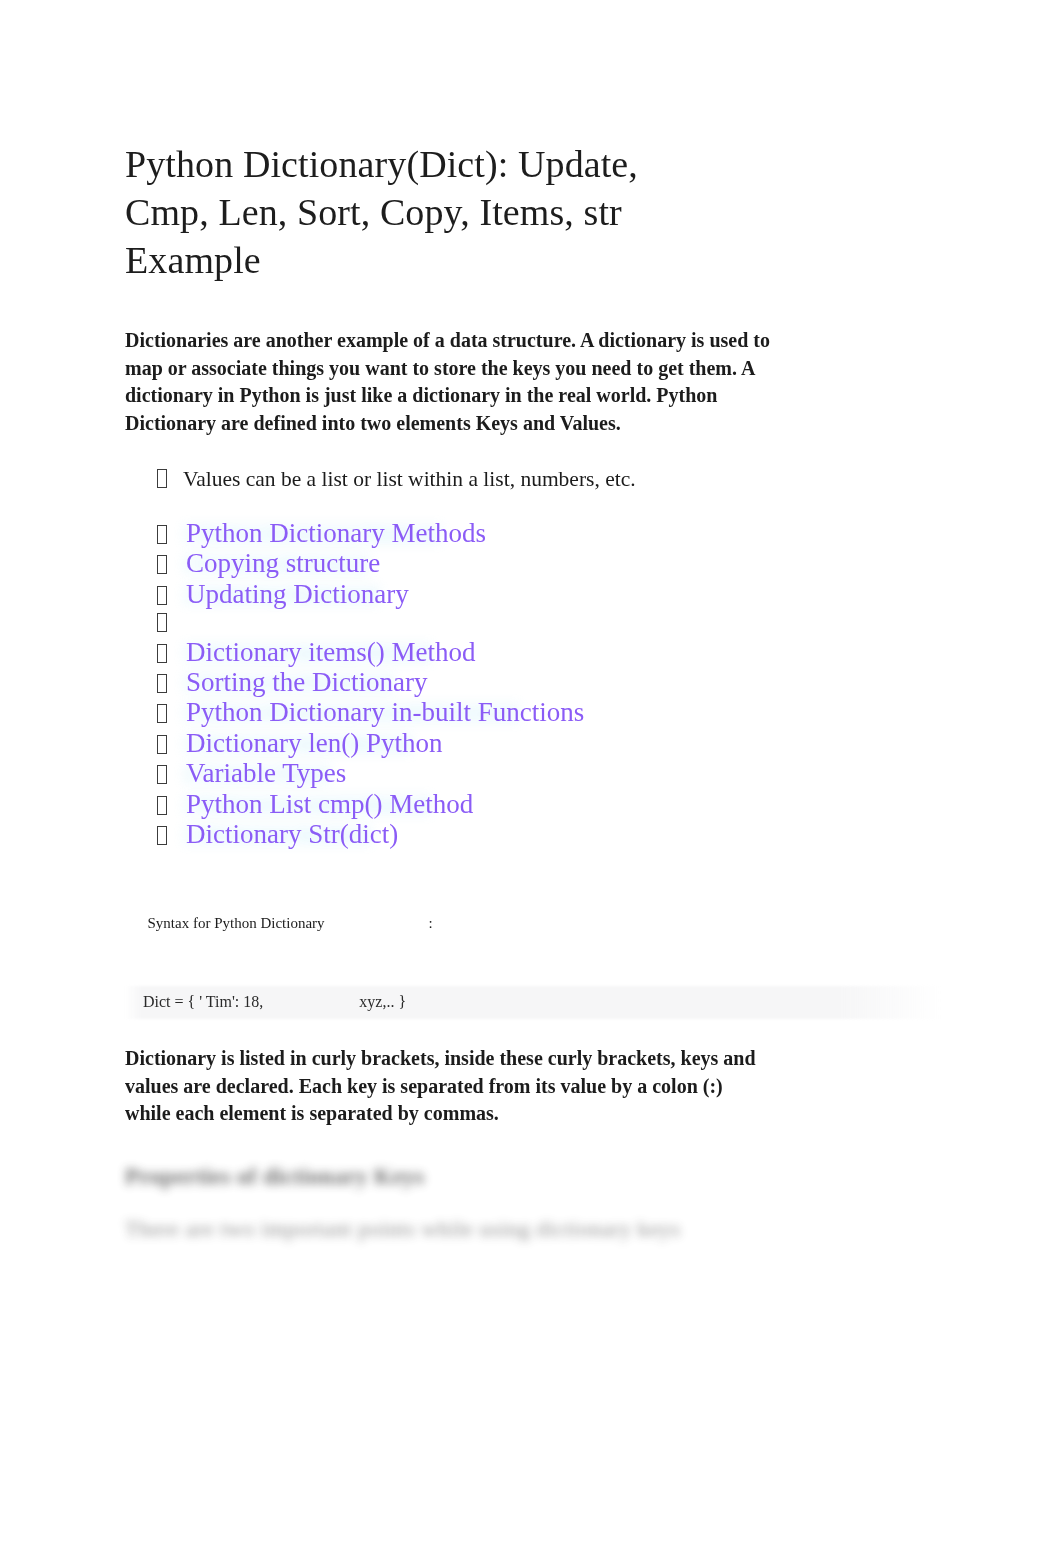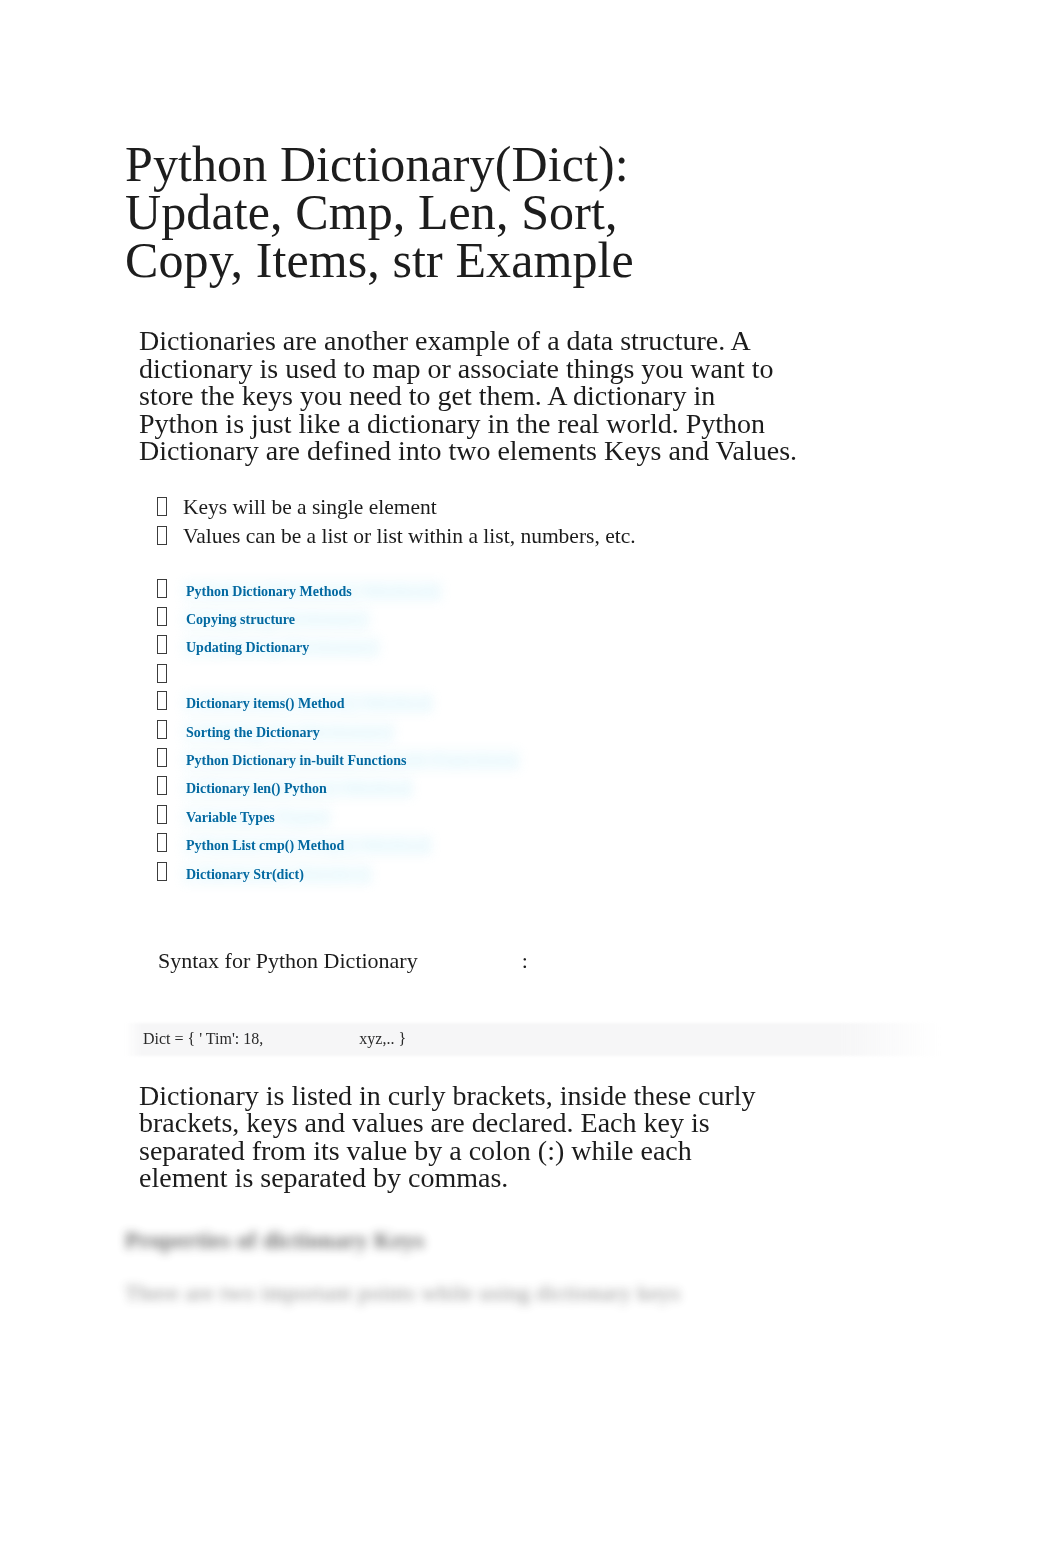--- a/index.html
+++ b/index.html
@@ -27,36 +27,37 @@
   .content {
     position: absolute;
     left: 125px;
     top: 140px;
     width: 815px;
   }
 
   
   .doc-title {
     font-family: "Liberation Serif", "DejaVu Serif", serif;
-    font-size: 50px;
+    font-size: 38px;
     font-weight: 400;
     line-height: 48px;
     color: #1d1d1d;
     margin: 0;
     letter-spacing: 0.1px;
     width: 600px;
   }
 
   
   .para {
-    font-size: 28px;
+    font-size: 20px;
     line-height: 27.5px;
     color: #1c1c1c;
-    margin: 14px;
+    margin: 0;
     width: 660px;
+    font-weight: bold;
   }
   .para-intro { margin-top: 43px; }
   .para-tutorial { margin-top: 27px; }
   .para-after-code { margin-top: 26px; width: 640px; }
 
   
   .bullet-list {
     list-style: none;
     margin: 0;
     padding: 0;
@@ -109,27 +110,26 @@
     padding-left: 32px;
     box-sizing: border-box;
     color: #3a3a3a;
   }
   .toc-link-wrap {
     position: relative;
     display: inline-block;
     white-space: nowrap;
   }
   .toc-link {
-    font-size: 14px;
-    color: #0369a1;
+    font-size: 27px;
+    color: #8b5cf6;
     text-decoration: none;
     position: relative;
     z-index: 3;
     white-space: nowrap;
-    font-weight: bold;
   }
   
   .toc-ghost {
     position: absolute;
     left: 14px;
     top: 1px;
     font-size: 21.5px;
     color: #1ab4e5;
     opacity: 0.085;
     filter: blur(5.5px);
@@ -147,21 +147,21 @@
     opacity: 0.10;
     filter: blur(5px);
     border-radius: 3px;
     pointer-events: none;
     z-index: 0;
   }
 
   
   .syntax-line {
     margin-top: 32px;
-    font-size: 22px;
+    font-size: 15px;
     line-height: 27px;
     color: #1c1c1c;
     white-space: pre;
   }
   .syntax-colon { padding-left: 104px; }
 
   
   .code-block {
     margin-top: 22px;
     position: relative;
@@ -223,24 +223,20 @@
 <div class="page">
   <div class="content">
 
     <h1 class="doc-title">Python Dictionary(Dict): Update, Cmp, Len, Sort, Copy, Items, str Example</h1>
 
     <p class="para para-intro">Dictionaries are another example of a data structure. A dictionary is used to map or associate things you want to store the keys you need to get them. A dictionary in Python is just like a dictionary in the real world. Python Dictionary are defined into two elements Keys and Values.</p>
 
     <ul class="bullet-list">
       <li class="bullet-row">
         <span class="bullet-glyph"><span class="tofu"></span></span>
-        <span class="bullet-text">Keys will be a single element</span>
-      </li>
-      <li class="bullet-row">
-        <span class="bullet-glyph"><span class="tofu"></span></span>
         <span class="bullet-text">Values can be a list or list within a list, numbers, etc.</span>
       </li>
     </ul>
 
 
     <ul class="toc-list">
       <li class="toc-row">
         <span class="toc-glyph"><span class="tofu"></span></span>
         <span class="toc-link-wrap">
           <span class="toc-wash" style="width: 261px;"></span>

